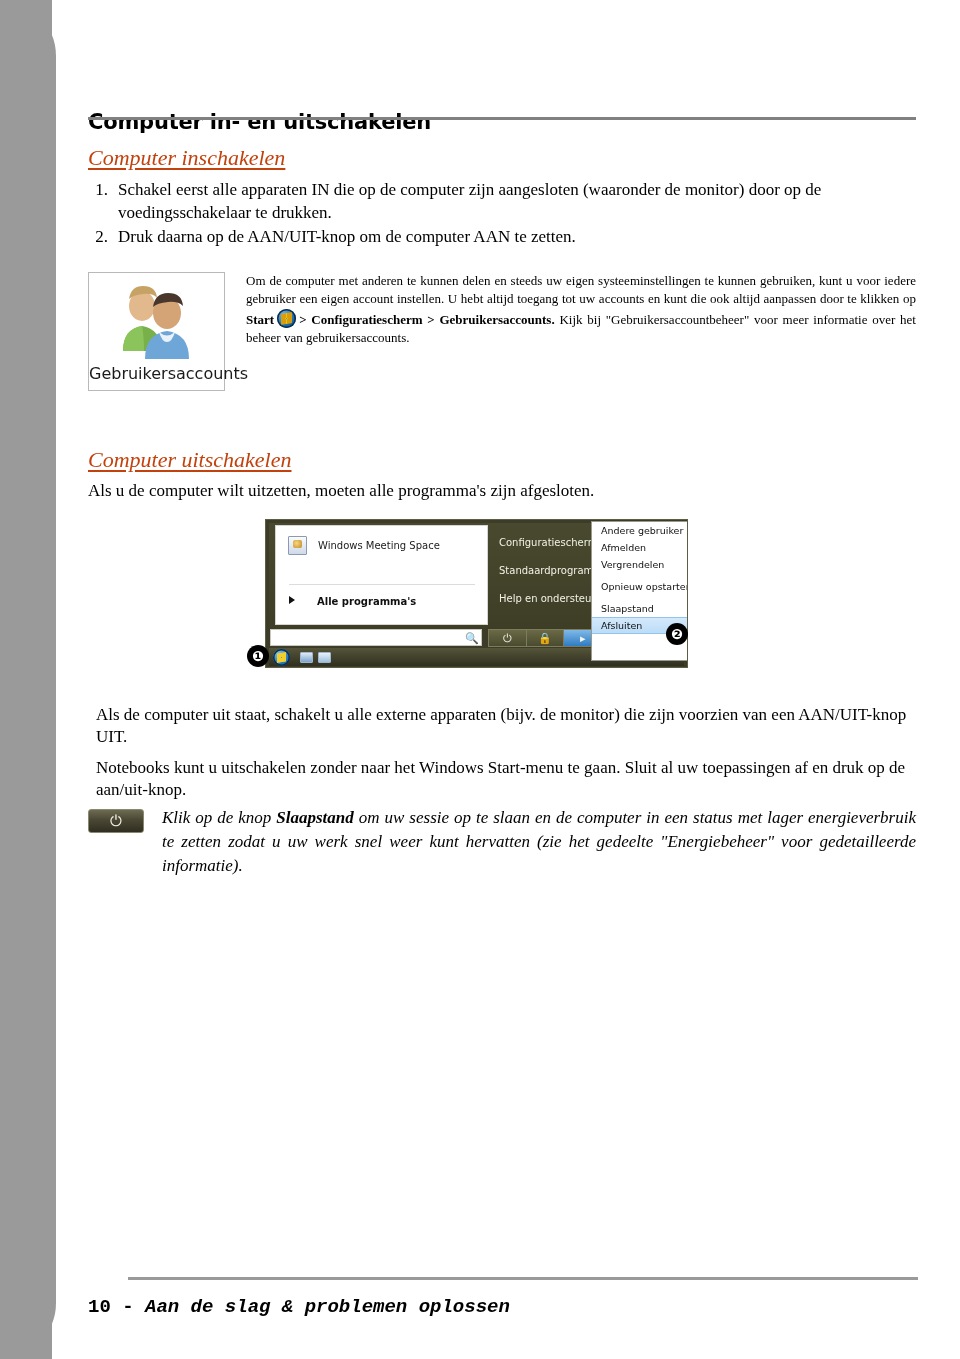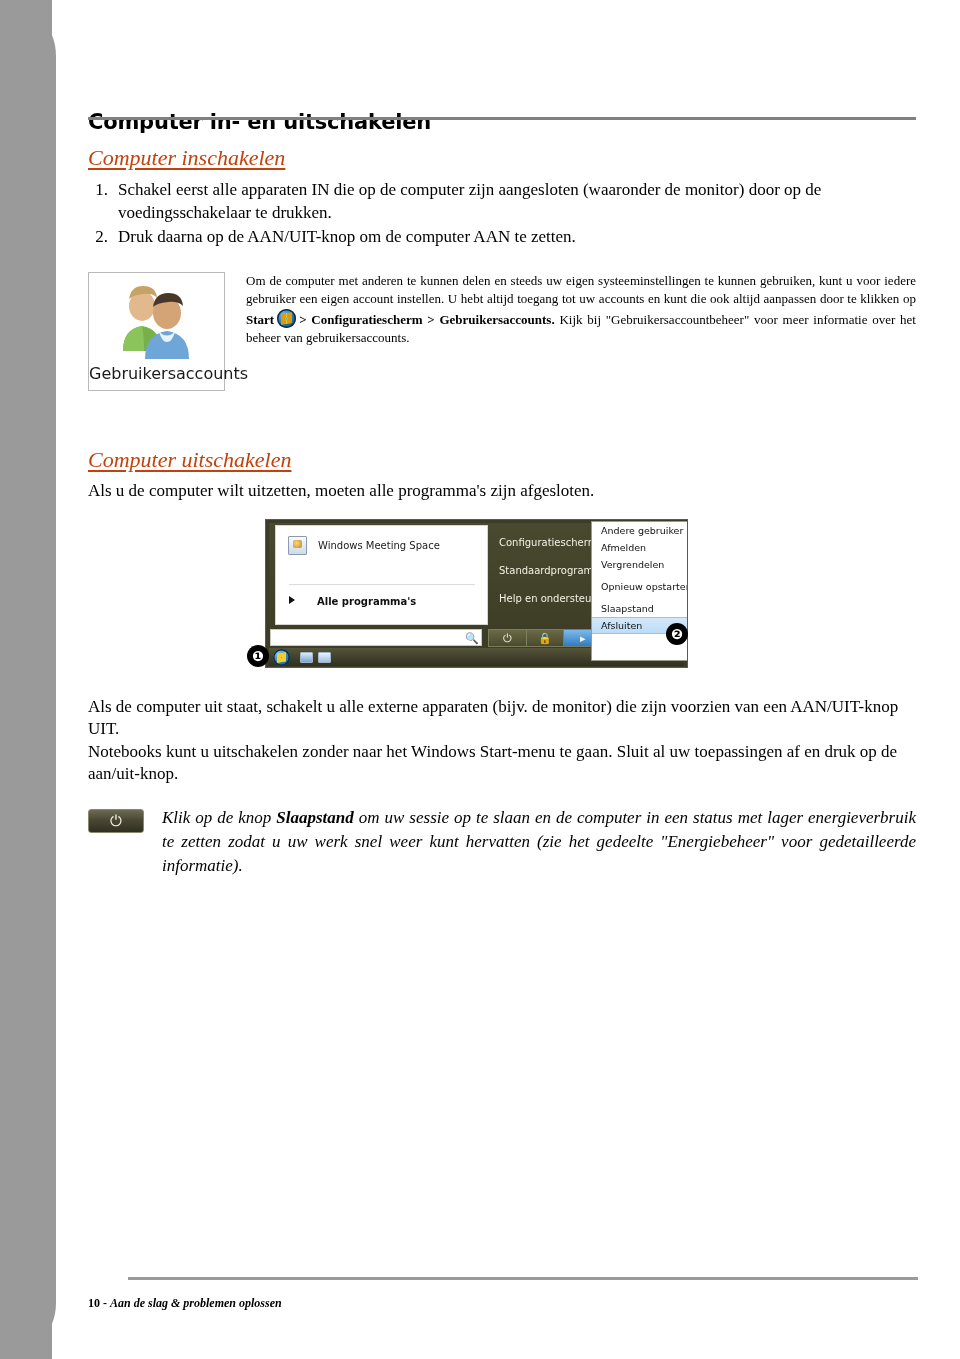--- a/index.html
+++ b/index.html
@@ -397,21 +397,21 @@
   #callout-1 { left: 0px; top: 126px; }
   #callout-2 { left: 419px; top: 104px; }
 
   
   #after-text {
     position: absolute;
     left: 0;
     top: 696px;
     width: 828px;
   }
-  #after-text p { margin: 0; }
+  #after-text p { margin: 8px; }
 
   
   #note-block {
     position: absolute;
     left: 0;
     top: 806px;
     width: 828px;
     display: flex;
     align-items: flex-start;
   }
@@ -448,22 +448,22 @@
     left: 40px;
     top: 1277px;
     width: 790px;
     height: 3px;
     background: #9a9a9a;
   }
   #footer-text {
     position: absolute;
     left: 0;
     top: 1296px;
-    font-family: Liberation Serif, serif;
-    font-size: 12px;
+    font-family: Liberation Mono, monospace;
+    font-size: 19px;
     font-weight: bold;
     color: #000;
   }
   #footer-text .ital { font-style: italic; }
 </style>
 </head>
 <body>
 
 <div id="left-band">
   <div id="left-band-inner"></div>

